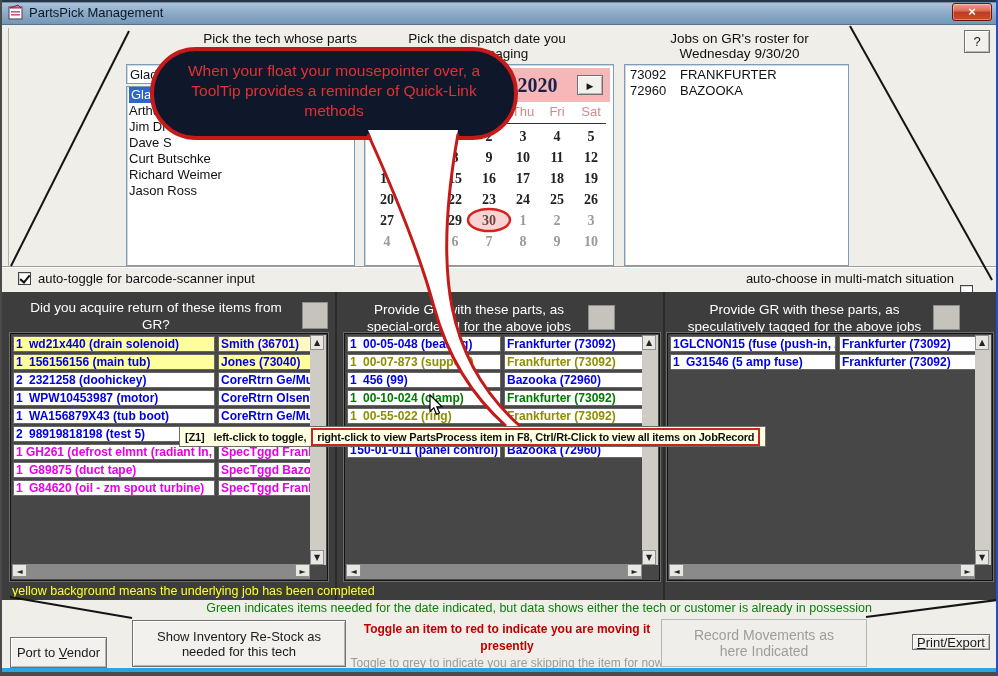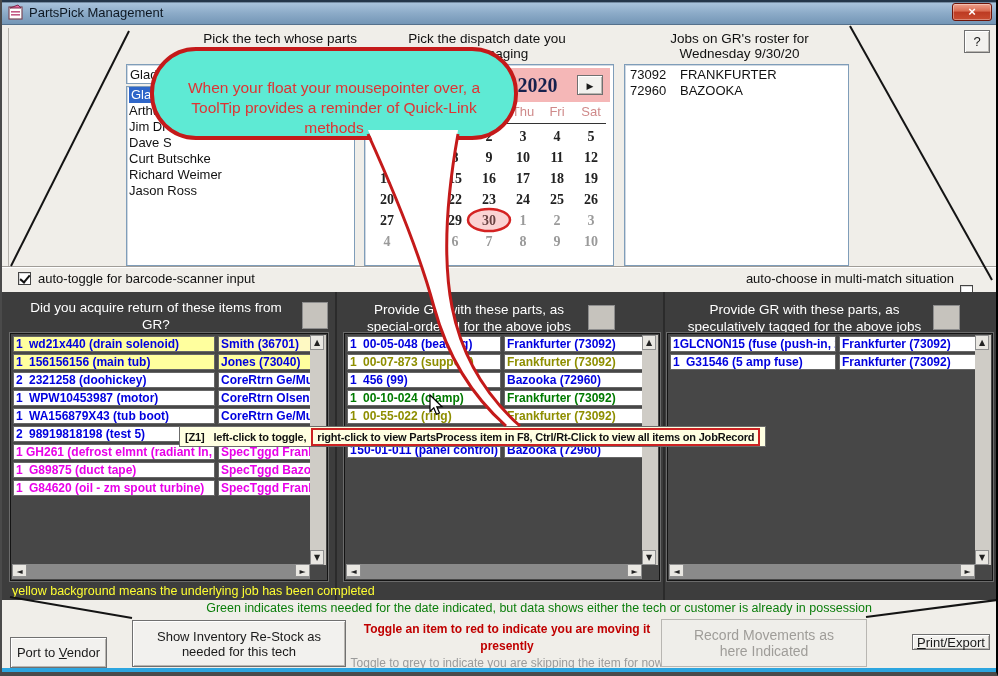--- a/index.html
+++ b/index.html
@@ -1,18 +1,18 @@
 <!DOCTYPE html>
 <html><head>
 <meta charset="utf-8">
 <style>
   html,body{margin:0;padding:0;background:#888;}
   *{box-sizing:border-box;font-family:"Liberation Sans",sans-serif;}
   #win{position:relative;width:998px;height:676px;background:#F0EEE9;overflow:hidden;
-       border-left:2px solid #4a4a4a;border-right:2px solid #000000;border-bottom:4px solid #4a4a4a;}
+       border-left:2px solid #4a4a4a;border-right:2px solid #1d4ed8;border-bottom:4px solid #4a4a4a;}
   .abs{position:absolute;}
   
   #titlebar{left:0;top:0;right:0;height:25px;
     background:linear-gradient(#24364a 0%,#24364a 8%,#a9c3dc 12%,#8cabc8 55%,#7496b6 100%);
     border-bottom:1px solid #55718c;}
   #title-text{left:27px;top:5px;font-size:13px;color:#0d1722;}
   #app-icon{left:6px;top:4px;width:17px;height:17px;}
   #close-btn{right:4px;top:3px;width:40px;height:18px;border:1px solid #6e1408;border-radius:3px;
     background:linear-gradient(#f0a18c,#d96a50 45%,#bd3a22 50%,#c94c30);color:#fff;
     font-size:13px;font-weight:700;text-align:center;line-height:16px;box-shadow:inset 0 0 0 1px rgba(255,255,255,.35);}
@@ -70,22 +70,22 @@
   .sbtn{position:absolute;background:#e9e7e2;border:1px solid #8f8f8f;color:#222;
         font-family:"DejaVu Sans",sans-serif;font-size:8px;text-align:center;line-height:13px;}
   .legend-yellow{font-size:12.5px;color:#ffff33;}
   .legend-green{font-size:12.5px;color:#0b7d0b;text-align:center;}
   
   #tooltip{left:177px;top:426px;height:21px;background:#ffffe1;border:1px solid #6b6b6b;
     display:flex;align-items:center;padding:0 5px;z-index:30;font-size:11px;font-weight:700;color:#111;letter-spacing:-0.2px;white-space:nowrap;}
   #tooltip .gap{width:9px;} #tooltip .gap2{width:5px;}
   #tt-boxed{border:2px solid #cc2222;background:#ffffe1;padding:1px 4px;margin:-4px 0;}
   
-  #balloon{left:148px;top:47px;width:368px;height:93px;background:#5eead4;border:4px solid #c41a1a;
-    border-radius:46px;z-index:40;text-align:center;padding-top:27px;}
+  #balloon{left:148px;top:47px;width:368px;height:93px;background:#0f172a;border:4px solid #c41a1a;
+    border-radius:46px;z-index:40;text-align:center;padding-top:10px;}
   #balloon div{font-size:15.5px;line-height:20px;color:#df3333;}
   #overlay{left:0;top:0;width:998px;height:676px;z-index:45;pointer-events:none;}
   
   #notes{left:348px;top:621px;width:314px;text-align:center;font-size:12px;line-height:17px;}
   #note-red{color:#c00000;font-weight:700;}
   #note-grey{color:#9b9b9b;}
   #note-blue{color:#0000e0;font-weight:700;}
   #bluestrip{left:0;top:668px;width:998px;height:4px;background:#2ca5df;}
   u{text-decoration:underline;}
 </style>

